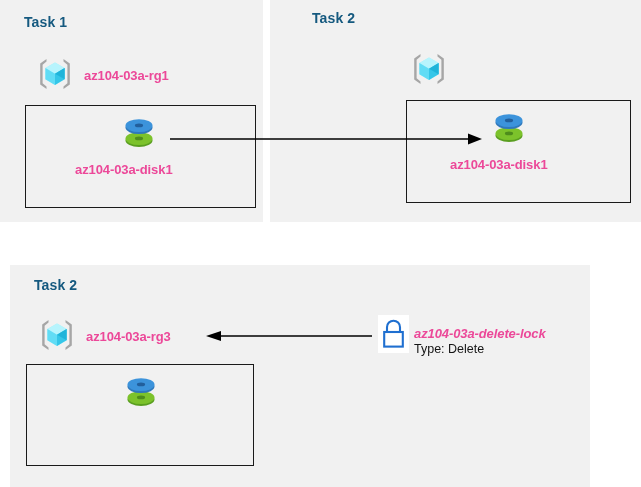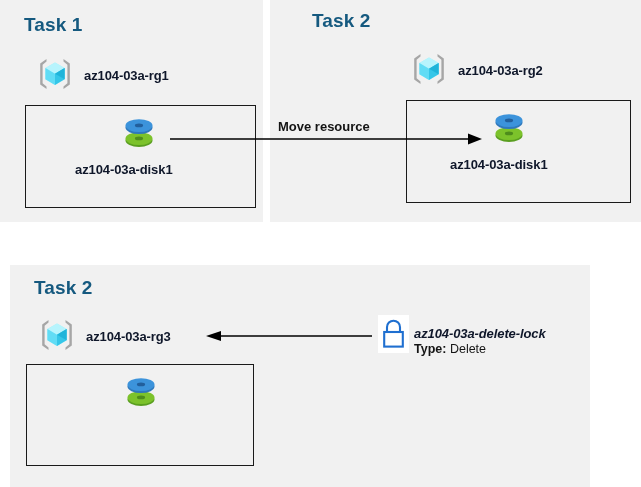--- a/index.html
+++ b/index.html
@@ -26,21 +26,21 @@
     position: absolute;
     background: #f1f1f1;
   }
   #panel-task1 { left: 0px;   top: 0px;   width: 263px; height: 222px; }
   #panel-task2 { left: 270px; top: 0px;   width: 371px; height: 222px; }
   #panel-task3 { left: 10px;  top: 265px; width: 580px; height: 222px; }
 
   .panel-title {
     position: absolute;
     color: #15597f;
-    font-size: 19px;
+    font-size: 14px;
     font-weight: bold;
     letter-spacing: 0.1px;
     white-space: nowrap;
   }
   #title-task1 { left: 24px;  top: 14px; }
   #title-task2 { left: 312px; top: 10px; }
   #title-task3 { left: 34px;  top: 277px; }
 
   
   .inner-box {
@@ -49,34 +49,34 @@
     background: #f1f1f1;
     box-sizing: border-box;
   }
   #box-task1 { left: 25px;  top: 105px; width: 231px; height: 103px; }
   #box-task2 { left: 406px; top: 100px; width: 225px; height: 103px; }
   #box-task3 { left: 26px;  top: 364px; width: 228px; height: 102px; }
 
   
   .node-label {
     position: absolute;
-    color: #0f172a;
+    color: #ec4899;
     font-size: 13px;
     font-weight: bold;
     white-space: nowrap;
     letter-spacing: -0.1px;
     text-align: right;
   }
   .sub-label {
     position: absolute;
     font-size: 12.5px;
     color: #141414;
     white-space: nowrap;
   }
-  .sub-label b { font-weight: bold; }
+  .sub-label b { font-weight: normal; }
 
   #label-rg1   { left: 84px;  top: 68px; }
   #label-disk1 { left: 75px;  top: 162px; }
   #label-rg2   { left: 458px; top: 63px; }
   #label-disk2 { left: 450px; top: 157px; }
   #label-rg3   { left: 86px;  top: 329px; }
   #label-disk3 { left: 78px;  top: 420px; }
   #label-lock  { left: 414px; top: 326px; font-style: italic; }
   #label-lock-type { left: 414px; top: 342px; }
 
@@ -152,42 +152,40 @@
     <svg viewBox="0 0 38 38" width="38" height="38" aria-hidden="true">
       <path d="M10.5 4 L4.2 8.6 L4.2 29.4 L10.5 34 L10.5 31.4 L6.6 28.3 L6.6 9.7 L10.5 6.6 Z" fill="#a6a6a6"></path>
       <path d="M27.5 4 L33.8 8.6 L33.8 29.4 L27.5 34 L27.5 31.4 L31.4 28.3 L31.4 9.7 L27.5 6.6 Z" fill="#a6a6a6"></path>
       <path d="M19 7.6 L28.6 13.1 L28.6 24.3 L19 29.9 L9.4 24.3 L9.4 13.1 Z" fill="#9ef0fb"></path>
       <path d="M19 7.6 L28.6 13.1 L19 18.7 L9.4 13.1 Z" fill="#b7f4fd"></path>
       <path d="M19 18.7 L28.6 13.1 L28.6 24.3 L19 29.9 Z" fill="#35c6e8"></path>
       <path d="M19 18.7 L19 29.9 L9.4 24.3 L9.4 13.1 Z" fill="#61dcf5"></path>
       <path d="M19 18.7 L28.6 13.1 L28.6 24.3 Z" fill="#1fb4da"></path>
     </svg>
   </div>
-  <div class="node-label" id="label-rg2">az104-03a-rg2</div>
 
   <div class="inner-box" id="box-task2"></div>
   <div class="icon" id="icon-disk2">
     <svg viewBox="0 0 34 38" width="34" height="38" aria-hidden="true">
       <ellipse cx="17" cy="27.5" rx="13.5" ry="6.4" fill="#5a9e20"></ellipse>
       <ellipse cx="17" cy="25.6" rx="13.5" ry="6.4" fill="#7cc22b"></ellipse>
       <ellipse cx="17" cy="25.4" rx="4.1" ry="1.9" fill="#4e8c1c"></ellipse>
       <ellipse cx="17" cy="14.6" rx="13.5" ry="6.4" fill="#2f78bb"></ellipse>
       <ellipse cx="17" cy="12.6" rx="13.5" ry="6.4" fill="#3c93db"></ellipse>
       <ellipse cx="17" cy="12.4" rx="4.1" ry="1.9" fill="#225f9c"></ellipse>
     </svg>
   </div>
   <div class="node-label" id="label-disk2">az104-03a-disk1</div>
 
   <div class="connector" id="arrow-move">
     <svg viewBox="0 0 312 22" width="312" height="22" aria-hidden="true">
       <line x1="0" y1="11" x2="300" y2="11" stroke="#000000" stroke-width="1.6"></line>
       <polygon points="312,11 298,5.5 298,16.5" fill="#000000"></polygon>
     </svg>
   </div>
-  <div id="label-move">Move resource</div>
 
   <div class="panel" id="panel-task3"></div>
   <div class="panel-title" id="title-task3">Task 2</div>
 
   <div class="icon" id="icon-rg3">
     <svg viewBox="0 0 38 38" width="38" height="38" aria-hidden="true">
       <path d="M10.5 4 L4.2 8.6 L4.2 29.4 L10.5 34 L10.5 31.4 L6.6 28.3 L6.6 9.7 L10.5 6.6 Z" fill="#a6a6a6"></path>
       <path d="M27.5 4 L33.8 8.6 L33.8 29.4 L27.5 34 L27.5 31.4 L31.4 28.3 L31.4 9.7 L27.5 6.6 Z" fill="#a6a6a6"></path>
       <path d="M19 7.6 L28.6 13.1 L28.6 24.3 L19 29.9 L9.4 24.3 L9.4 13.1 Z" fill="#9ef0fb"></path>
       <path d="M19 7.6 L28.6 13.1 L19 18.7 L9.4 13.1 Z" fill="#b7f4fd"></path>

